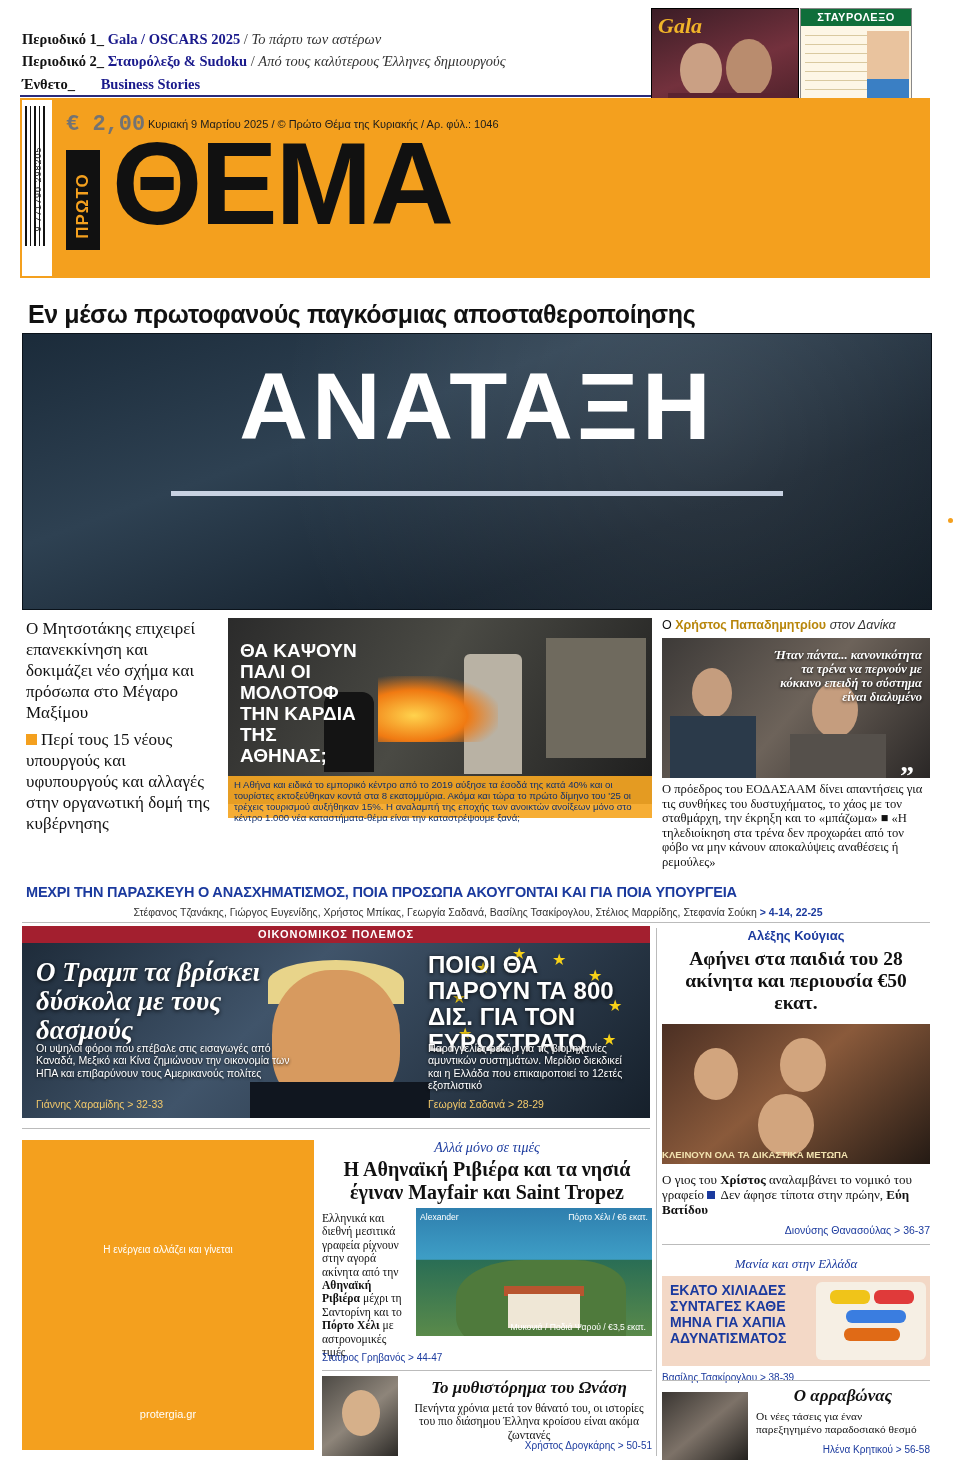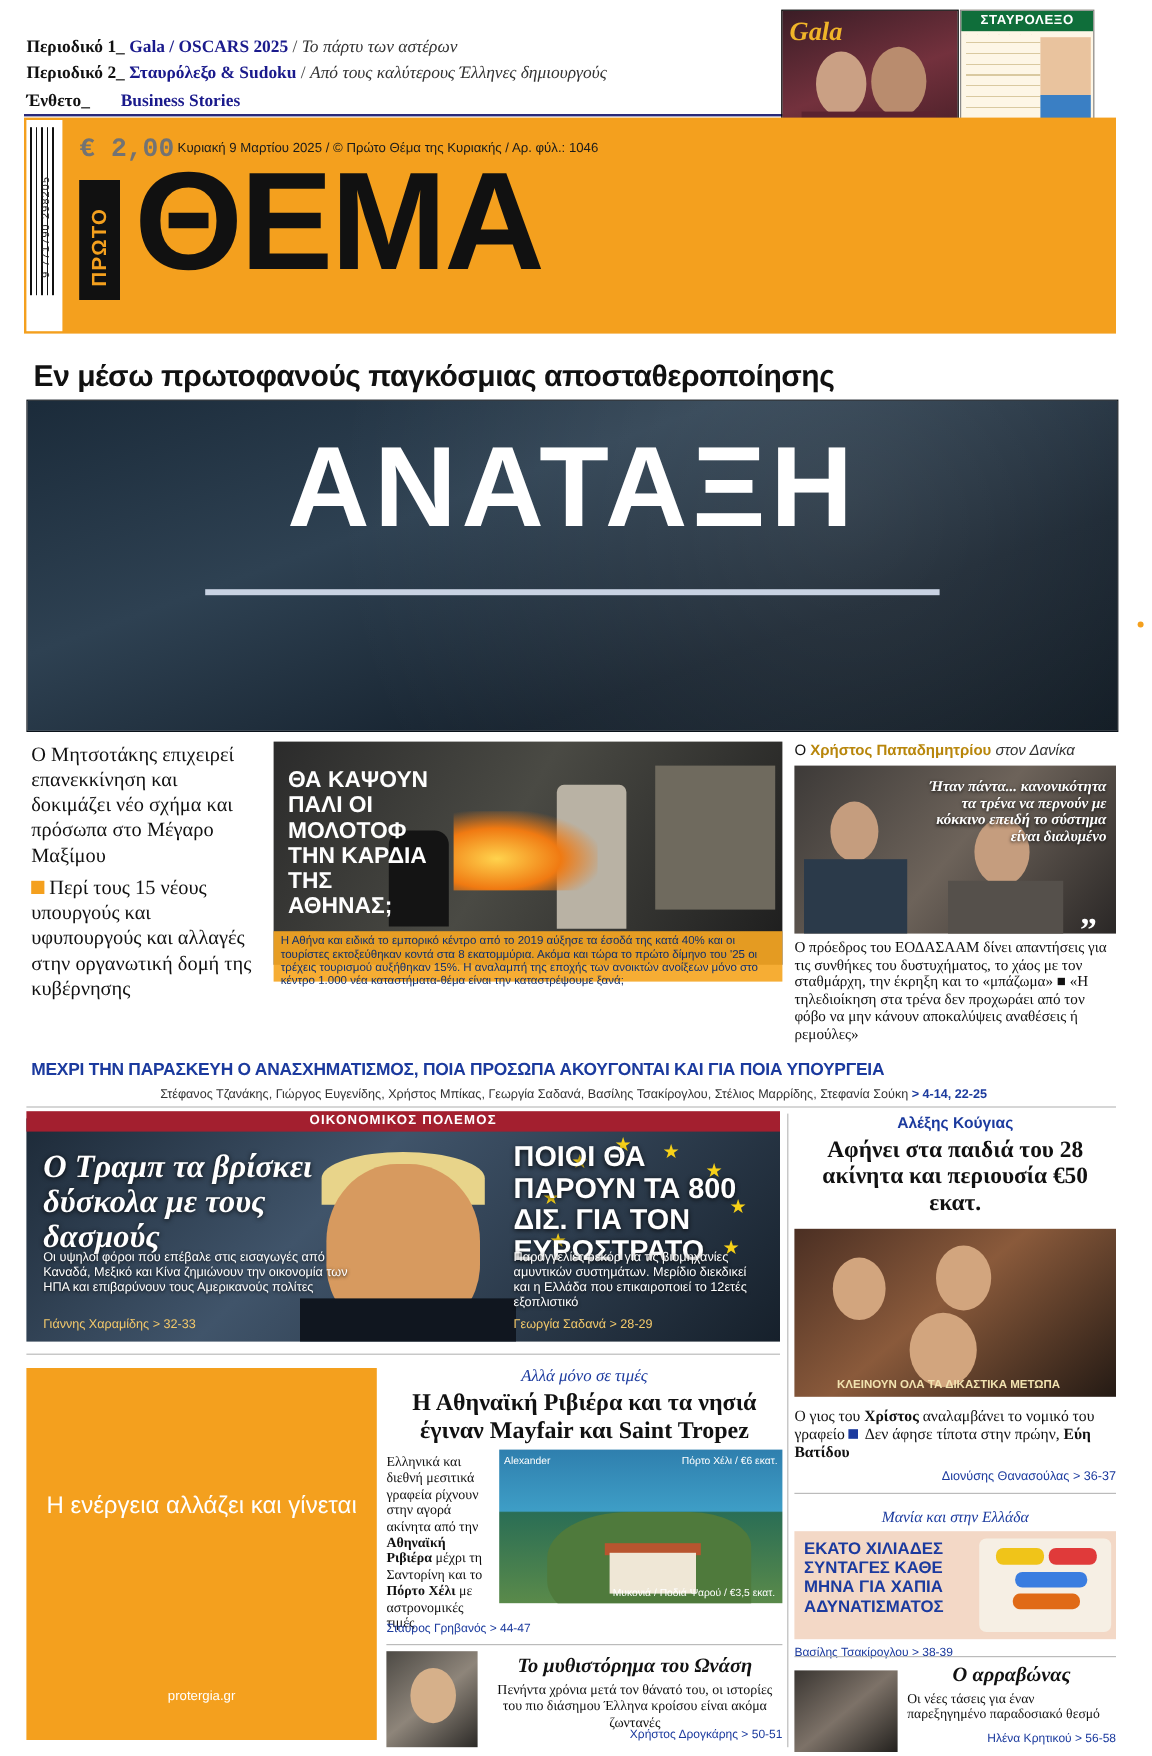--- a/index.html
+++ b/index.html
@@ -146,33 +146,33 @@
   .kName{position:absolute;left:0;top:0;width:268px;text-align:center;
     font-family:"Liberation Sans",sans-serif;font-weight:bold;font-size:13px;color:#1b3a9e;}
   .kHead{position:absolute;left:0;top:20px;width:268px;text-align:center;
     font-family:"Liberation Serif",serif;font-weight:bold;font-size:19.5px;line-height:22px;color:#111;}
   .kPhoto{position:absolute;left:0;top:96px;width:268px;height:140px;
     background:linear-gradient(140deg,#4b2f23 0%,#8a5a3b 45%,#241a14 100%);overflow:hidden;}
   .kPhoto .h{position:absolute;border-radius:50%;background:#d2a57e;}
   .kPhoto .h1{left:32px;top:24px;width:44px;height:52px;}
   .kPhoto .h2{left:118px;top:14px;width:46px;height:54px;}
   .kPhoto .h3{left:96px;top:70px;width:56px;height:62px;}
-  .kPhoto .cap{position:absolute;left:0;bottom:4px;width:257px;text-align:center;
+  .kPhoto .cap{position:absolute;left:0;bottom:4px;width:257px;
     font-family:"Liberation Sans",sans-serif;font-weight:bold;font-size:9.6px;color:#f2e3b0;}
   .kText{position:absolute;left:0;top:244px;width:268px;font-family:"Liberation Serif",serif;
     font-size:13px;line-height:15px;color:#111;}
   .kText b{font-weight:bold;}
   .kText .sq{display:inline-block;width:8px;height:8px;background:#1b3a9e;margin:0 3px;}
   .kBy{position:absolute;left:0;top:296px;width:268px;text-align:right;
     font-family:"Liberation Sans",sans-serif;font-size:10.5px;color:#1b3a9e;}
 
   
   .ad{position:absolute;left:22px;top:1140px;width:292px;height:310px;background:#f4a01e;}
   .ad .l1{position:absolute;left:0;top:104px;width:292px;text-align:center;
-    font-family:"Liberation Sans",sans-serif;font-size:20px;color:#fff;}
+    font-family:"Liberation Sans",sans-serif;font-size:10px;color:#fff;}
   .ad .logo{position:absolute;left:0;top:130px;width:292px;text-align:center;
     font-family:"Liberation Sans",sans-serif;font-weight:bold;font-size:40px;color:#fff;letter-spacing:-1px;}
   .ad .url{position:absolute;left:0;top:268px;width:292px;text-align:center;
     font-family:"Liberation Sans",sans-serif;font-size:11px;color:#fff;}
 
   
   .rivKick{position:absolute;left:322px;top:1140px;width:330px;text-align:center;
     font-family:"Liberation Serif",serif;font-style:italic;font-size:14px;color:#1b3a9e;}
   .rivHead{position:absolute;left:322px;top:1158px;width:330px;text-align:center;
     font-family:"Liberation Serif",serif;font-weight:bold;font-size:20px;line-height:23px;color:#111;}

